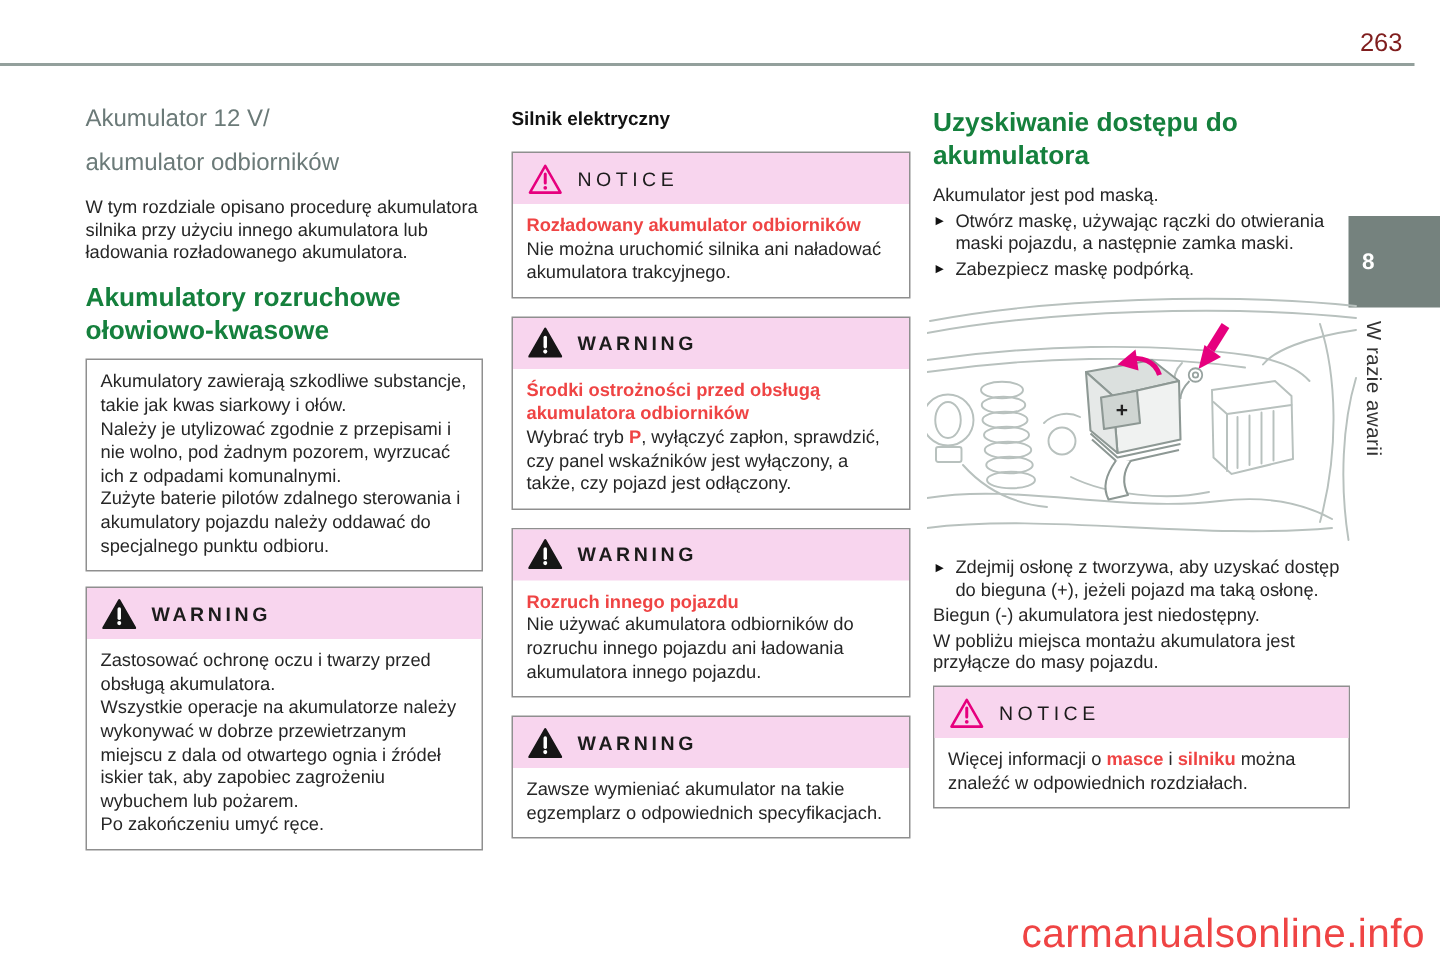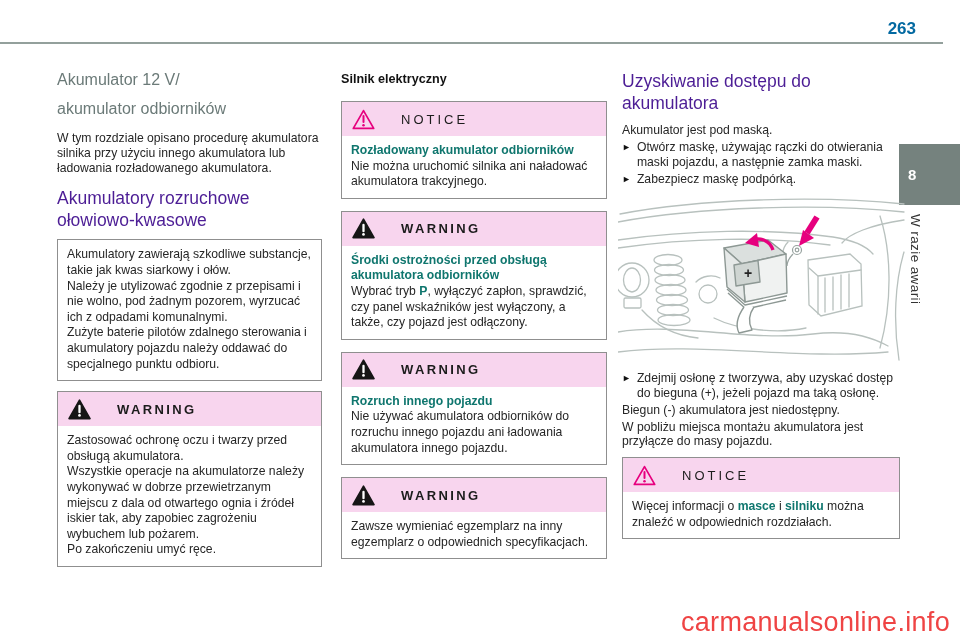--- a/index.html
+++ b/index.html
@@ -6,22 +6,22 @@
   html, body { background: #ffffff; }
   .page {
     position: relative;
     width: 960px; height: 640px;
     background: #ffffff;
     font-family: "Liberation Sans", "DejaVu Sans", sans-serif;
     color: #262626;
     overflow: hidden;
   }
   .page-number {
-    position: absolute; top: 19px; right: 44px;
-    font-size: 17px; font-weight: bold; color: #0369a1;
+    position: absolute; top: 19px; right: 25px;
+    font-size: 17px; font-weight: normal; color: #7f1d1d;
   }
   .header-rule {
     position: absolute; top: 42px; left: 0;
     width: 943px; height: 2px; background: #93a09c;
   }
   .chapter-tab {
     position: absolute; left: 899px; top: 144px;
     width: 61px; height: 61px; background: #75827e;
     display: flex; align-items: center; padding-left: 9px;
   }
@@ -39,47 +39,47 @@
   .col { position: absolute; }
   .col1 { left: 57px; top: 66px; width: 265px; }
   .col2 { left: 341px; top: 72px; width: 266px; }
   .col3 { left: 622px; top: 71px; width: 278px; }
 
   .h-main {
     font-weight: 400; font-size: 16px; line-height: 28.5px;
     color: #6b7a78; margin-bottom: 8px;
   }
   .h-section {
-    font-weight: normal; font-size: 17.5px; line-height: 21.5px;
-    color: #4c1d95; margin-bottom: 8px;
+    font-weight: bold; font-size: 17.5px; line-height: 21.5px;
+    color: #15803d; margin-bottom: 8px;
   }
   .h-sub { font-weight: bold; font-size: 12.6px; color: #121212; margin-bottom: 15px; }
 
   .body-text { font-size: 12.2px; line-height: 14.8px; }
   .mb13 { margin-bottom: 13px; }
   .mb9  { margin-bottom: 9px; }
   .mb8  { margin-bottom: 8px; }
   .mb2  { margin-bottom: 2px; }
 
   .step { display: flex; align-items: flex-start; line-height: 15px; font-size: 12.2px; }
   .step .bullet { font-size: 9px; line-height: 15px; margin-right: 6px; color: #111; flex: 0 0 auto; }
 
   .alert { border: 1px solid #8f8f8f; background: #ffffff; }
   .alert.mb-std { margin-bottom: 12px; }
   .alert.mb-eco { margin-bottom: 10px; }
   .alert-head {
     height: 34px; background: #f8d5ee;
-    display: flex; align-items: center; gap: 26px; padding: 0 10px;
+    display: flex; align-items: center; gap: 10px; padding: 0 10px;
   }
   .alert-head.eco-head { padding-left: 16px; }
   .alert-label { font-size: 13px; letter-spacing: 3px; color: #1c1c1c; }
   .alert-label.bold { font-weight: bold; letter-spacing: 2.4px; }
   .alert-body { padding: 7px 9px 8px 9px; font-size: 12.2px; line-height: 15.6px; color: #262626; }
   .alert-body p { margin: 0; }
-  .alert-body .b { font-weight: bold; color: #0f766e; }
+  .alert-body .b { font-weight: bold; color: #ef4444; }
   .tri-icon { display: inline-flex; flex: 0 0 auto; }
 
   .figure { display: block; margin: 3px 0 6px -4px; }
 </style>
 </head>
 <body>
 
 <div class="page">
 
   <div class="page-number">263</div>
@@ -185,21 +185,21 @@
         <span class="tri-icon">
           <svg width="23" height="21" viewBox="0 0 23 21">
             <path d="M11.5 1.2 L22 19.6 H1 Z" fill="#161616" stroke="#161616" stroke-width="1.6" stroke-linejoin="round"></path>
             <path d="M11.5 7 v6.2" stroke="#ffffff" stroke-width="2.3" stroke-linecap="round"></path>
             <circle cx="11.5" cy="16.4" r="1.35" fill="#ffffff"></circle>
           </svg>
         </span>
         <span class="alert-label bold">WARNING</span>
       </div>
       <div class="alert-body">
-        <p>Zawsze wymieniać egzemplarz na inny egzemplarz o odpowiednich specyfikacjach.</p>
+        <p>Zawsze wymieniać akumulator na takie egzemplarz o odpowiednich specyfikacjach.</p>
       </div>
     </div>
   </div>
 
   <div class="col col3">
     <h2 class="h-section mb9">Uzyskiwanie dostępu do akumulatora</h2>
     <p class="body-text mb2">Akumulator jest pod maską.</p>
     <p class="step mb2">
       <span class="bullet">►</span>
       <span>Otwórz maskę, używając rączki do otwierania maski pojazdu, a następnie zamka maski.</span>

